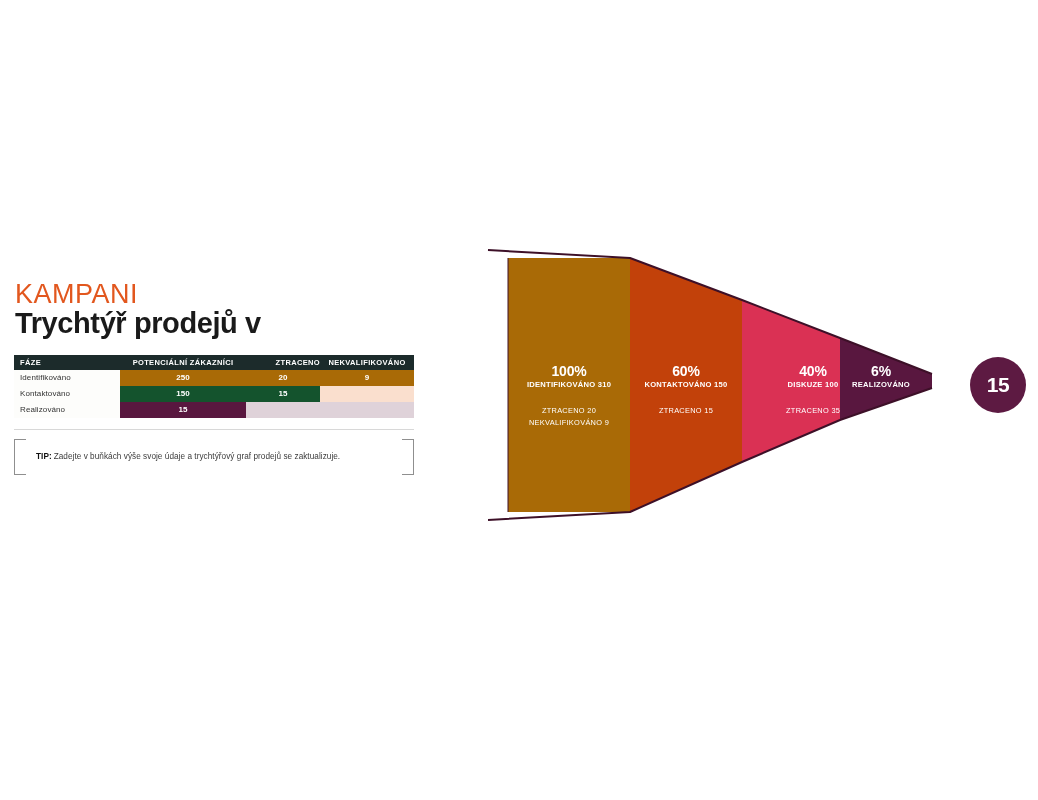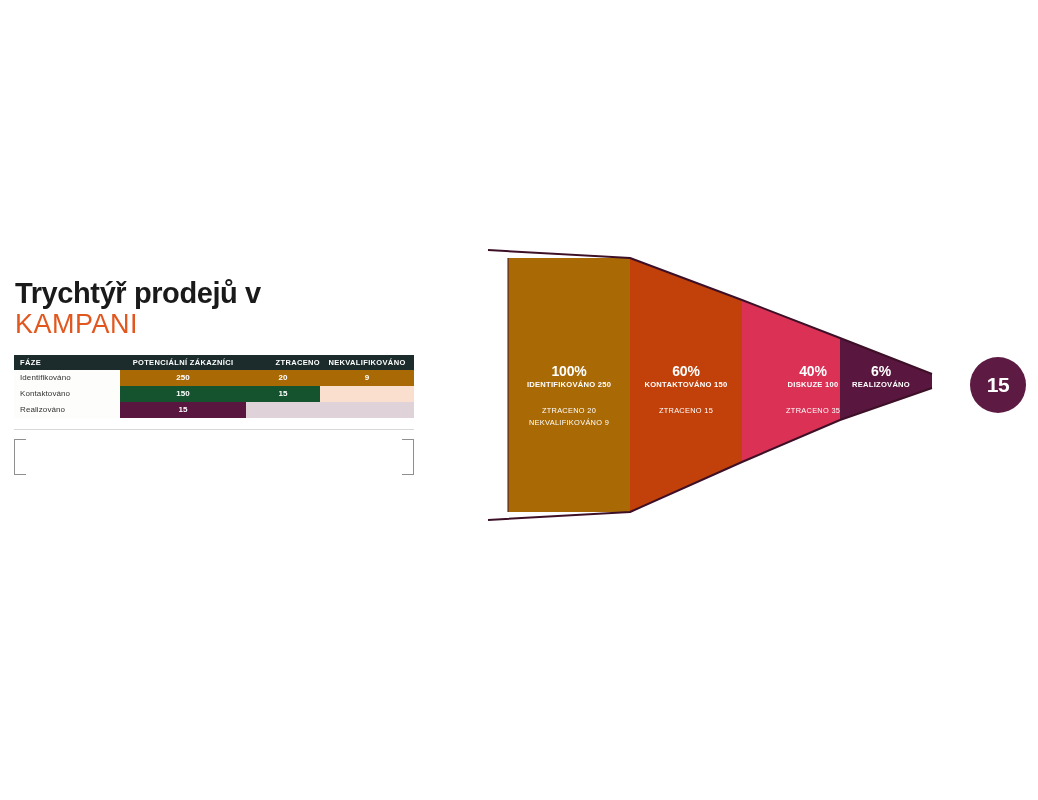--- a/index.html
+++ b/index.html
@@ -200,22 +200,22 @@
     font-weight: bold;
     letter-spacing: -0.5px;
   }
 </style>
 </head>
 <body>
 
 <div id="left-panel">
 
   <h1 id="title-block">
+    <span id="title-line-2">KAMPANI</span>
     <span id="title-line-1">Trychtýř prodejů v</span>
-    <span id="title-line-2">KAMPANI</span>
   </h1>
 
   <table id="data-table">
     <thead>
       <tr>
         <th class="th-phase">FÁZE</th>
         <th class="th-leads">POTENCIÁLNÍ ZÁKAZNÍCI</th>
         <th class="th-lost">ZTRACENO</th>
         <th class="th-unqual">NEKVALIFIKOVÁNO</th>
       </tr>
@@ -240,20 +240,24 @@
         <td class="cell-val tint-3"></td>
       </tr>
     </tbody>
   </table>
 
   <div id="table-underline"></div>
 
   <div id="tip-box">
     <span class="bracket left"></span>
     <span class="bracket right"></span>
+    <div id="tip-text">
+      <span id="tip-label">TIP:</span>
+      <span id="tip-body">Zadejte v buňkách výše svoje údaje a trychtýřový graf prodejů se zaktualizuje.</span>
+    </div>
   </div>
 
 </div>
 
 <div id="funnel-panel">
 
   <svg id="funnel-svg" width="558" height="290" viewBox="0 0 558 290">
 
     <path d="M 28 18 L 150 18 L 150 272 L 28 272 Z" fill="#a96a06"></path>
 
@@ -263,21 +267,21 @@
 
     <path d="M 360 98 L 452 134 L 452 148 L 360 180 Z" fill="#59173f"></path>
 
     <path d="M 8 10 L 150 18 L 262 60 L 360 98 L 452 134" fill="none" stroke="#3d1028" stroke-width="2" stroke-linejoin="round"></path>
     <path d="M 8 280 L 150 272 L 262 222 L 360 180 L 452 148" fill="none" stroke="#3d1028" stroke-width="2" stroke-linejoin="round"></path>
     <path d="M 28 18 L 28 272" fill="none" stroke="#3d1028" stroke-width="1"></path>
   </svg>
 
   <div class="seg-label" style="left:28px; top:124px; width:122px;">
     <span class="seg-pct">100%</span>
-    <span class="seg-name">IDENTIFIKOVÁNO 250</span>
+    <span class="seg-name">IDENTIFIKOVÁNO 310</span>
     <span class="seg-sub">ZTRACENO 20</span>
     <span class="seg-sub" style="margin-top:0;">NEKVALIFIKOVÁNO 9</span>
   </div>
 
   <div class="seg-label" style="left:150px; top:124px; width:112px;">
     <span class="seg-pct">60%</span>
     <span class="seg-name">KONTAKTOVÁNO 150</span>
     <span class="seg-sub">ZTRACENO 15</span>
   </div>
 

